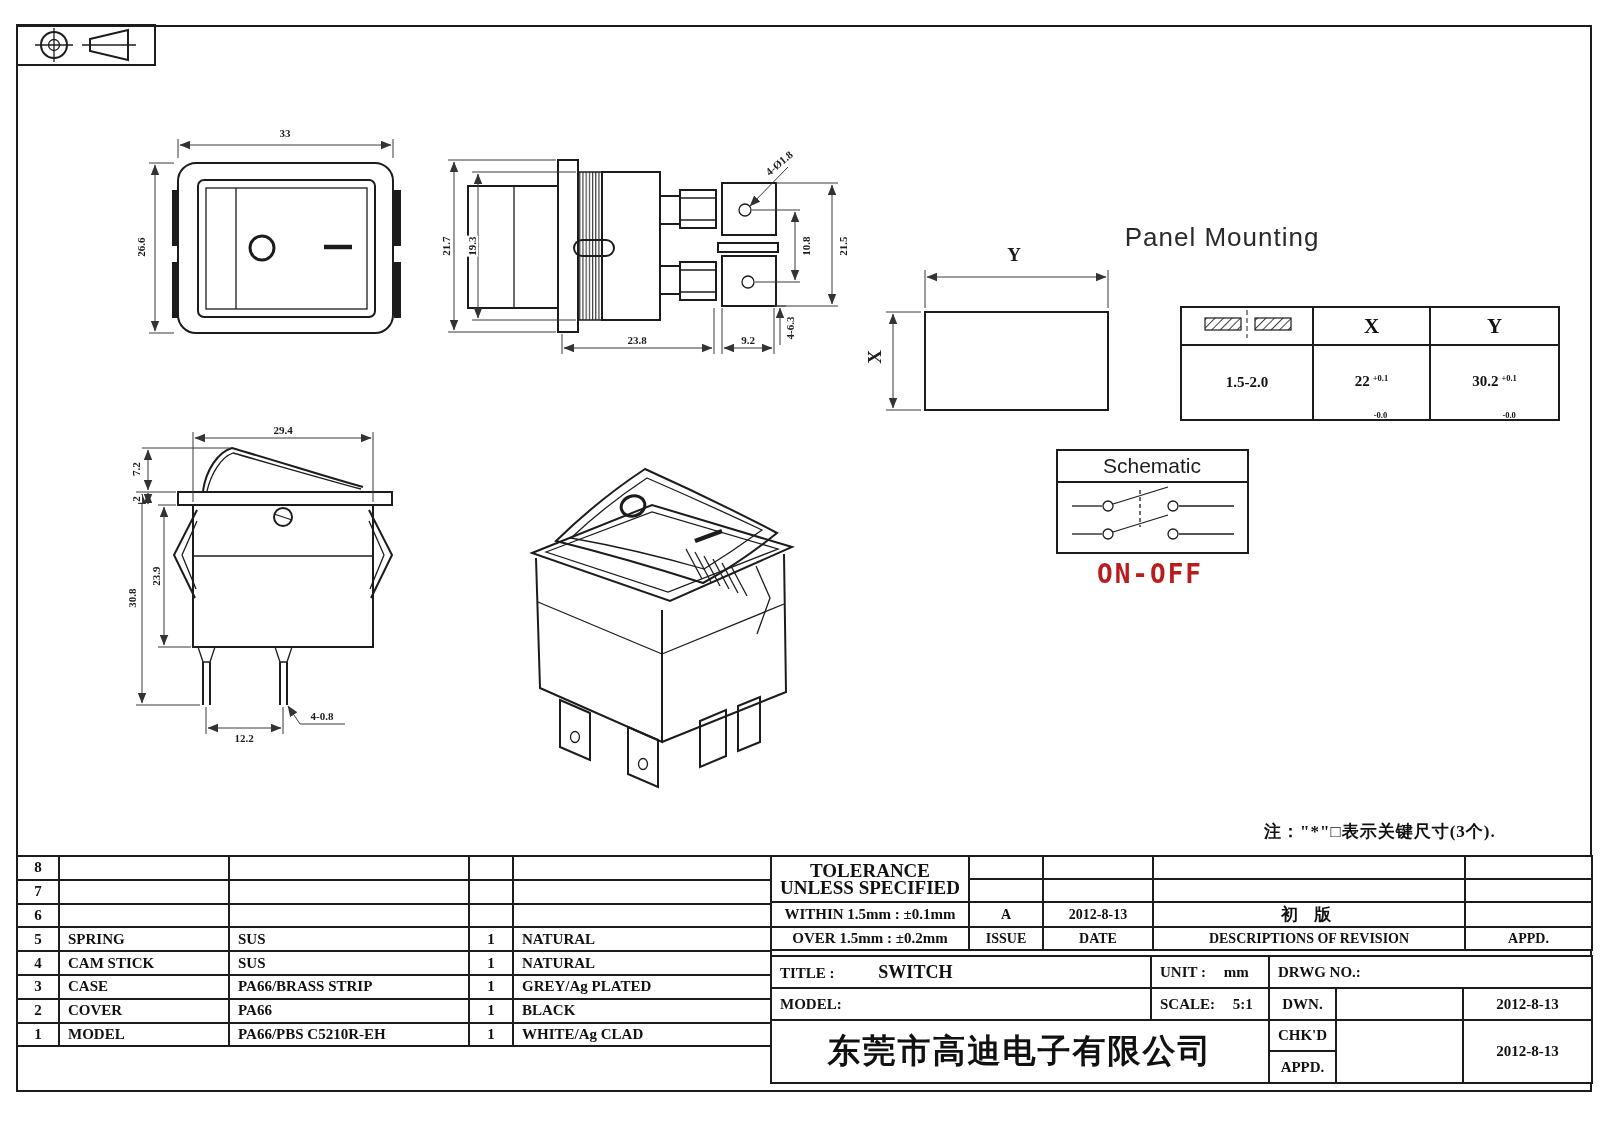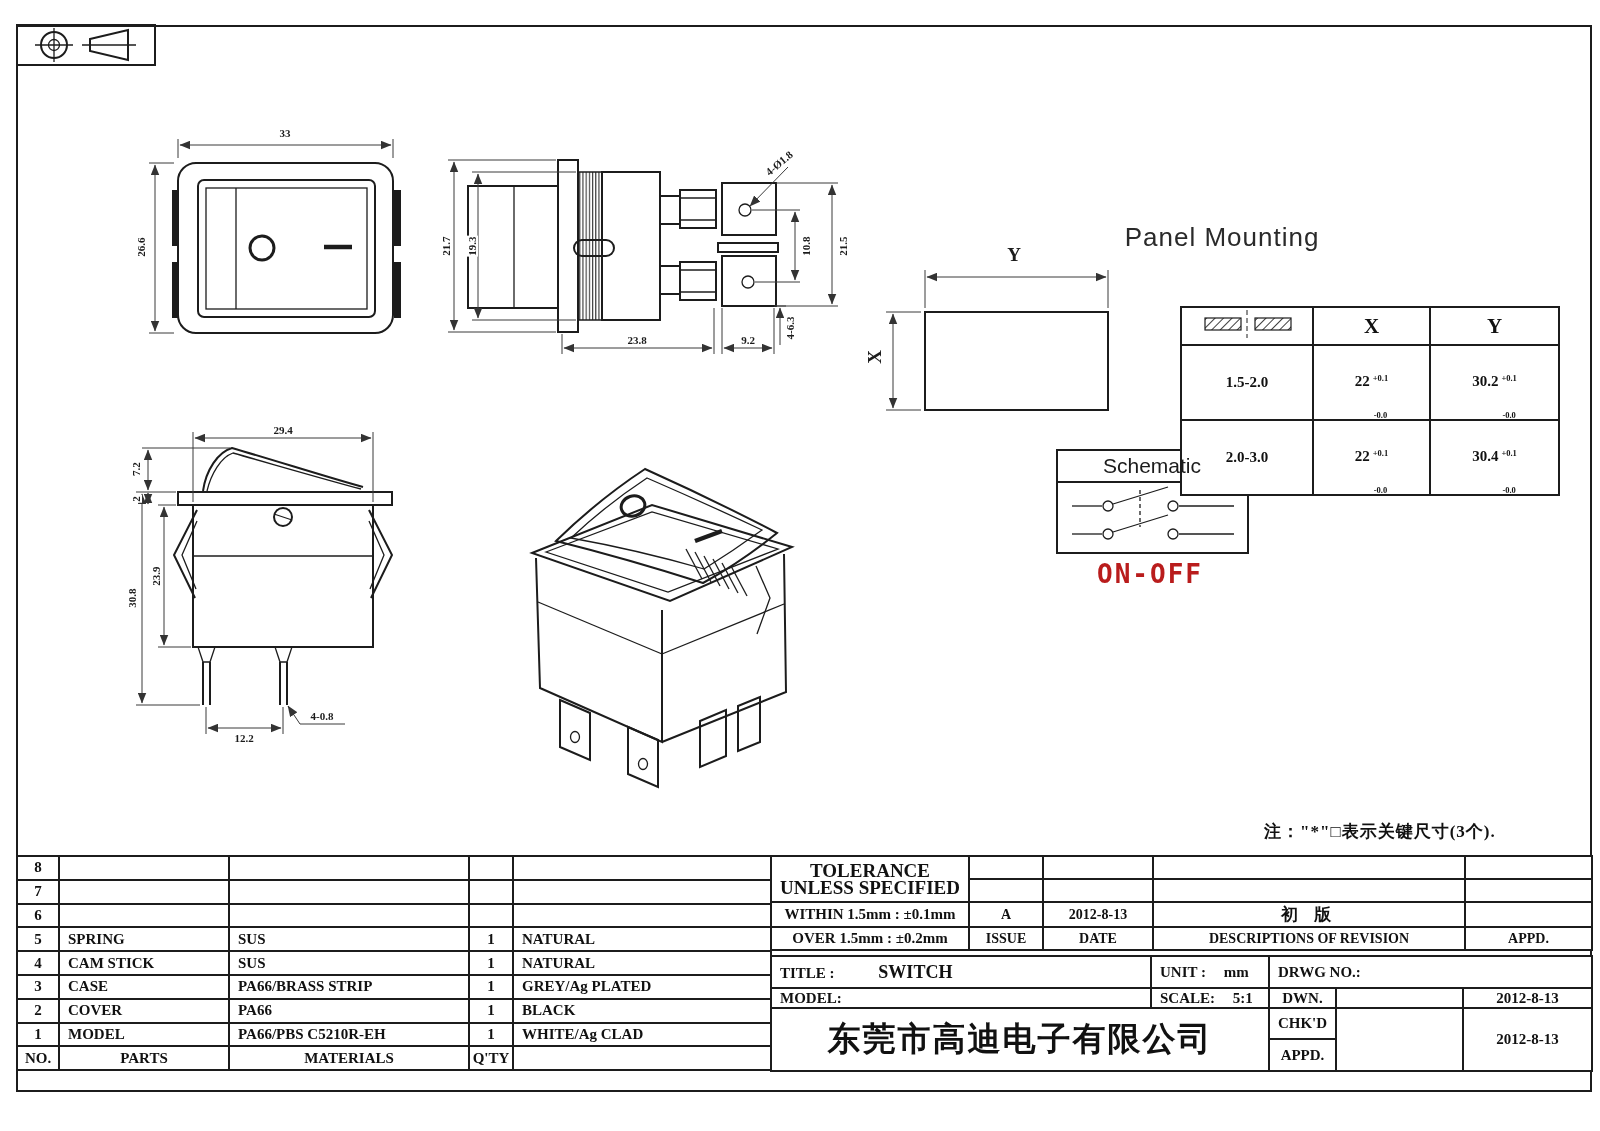--- a/index.html
+++ b/index.html
@@ -285,31 +285,20 @@
       <td class="val">1.5-2.0</td>
       <td class="val"><span>22</span><span class="tol">
               <i>+0.1</i>
               <i>-0.0</i>
             </span></td>
       <td class="val"><span>30.2</span><span class="tol">
               <i>+0.1</i>
               <i>-0.0</i>
             </span></td>
     </tr>
-    <tr>
-      <td class="val">2.0-3.0</td>
-      <td class="val"><span>22</span><span class="tol">
-              <i>+0.1</i>
-              <i>-0.0</i>
-            </span></td>
-      <td class="val"><span>30.4</span><span class="tol">
-              <i>+0.1</i>
-              <i>-0.0</i>
-            </span></td>
-    </tr>
   </tbody>
     </table>
 
   <table class="parts" style="left:16px;top:855px;width:754px">
     <colgroup>
         <col style="width:42px">
         <col style="width:170px">
         <col style="width:240px">
         <col style="width:44px">
         <col style="width:258px">
@@ -363,27 +352,20 @@
           <td class="l">PA66</td>
           <td class="c">1</td>
           <td class="l">BLACK</td>
         </tr>
     <tr>
           <td class="c">1</td>
           <td class="l">MODEL</td>
           <td class="l">PA66/PBS C5210R-EH</td>
           <td class="c">1</td>
           <td class="l">WHITE/Ag CLAD</td>
-        </tr>
-    <tr>
-          <td class="c">NO.</td>
-          <td class="c">PARTS</td>
-          <td class="c">MATERIALS</td>
-          <td class="c">Q'TY</td>
-          <td class="l"></td>
         </tr>
   </tbody>
     </table>
 
   <table class="rev" style="left:770px;top:855px;width:821px">
     <colgroup>
         <col style="width:198px">
         <col style="width:74px">
         <col style="width:110px">
         <col style="width:312px">
@@ -436,21 +418,21 @@
       <td class="l">
         <span>TITLE :</span>
         <span class="big" style="margin-left:40px">SWITCH</span>
       </td>
       <td class="l">
         <span>UNIT :</span>
         <span style="margin-left:14px">mm</span>
       </td>
       <td colspan="3" class="l">DRWG NO.:</td>
     </tr>
-    <tr style="height:20px">
+    <tr style="height:32px">
       <td class="l">MODEL:</td>
       <td class="l">
         <span>SCALE:</span>
         <span style="margin-left:14px">5:1</span>
       </td>
       <td class="c">DWN.</td>
       <td></td>
       <td class="c">2012-8-13</td>
     </tr>
     <tr style="height:31px">

